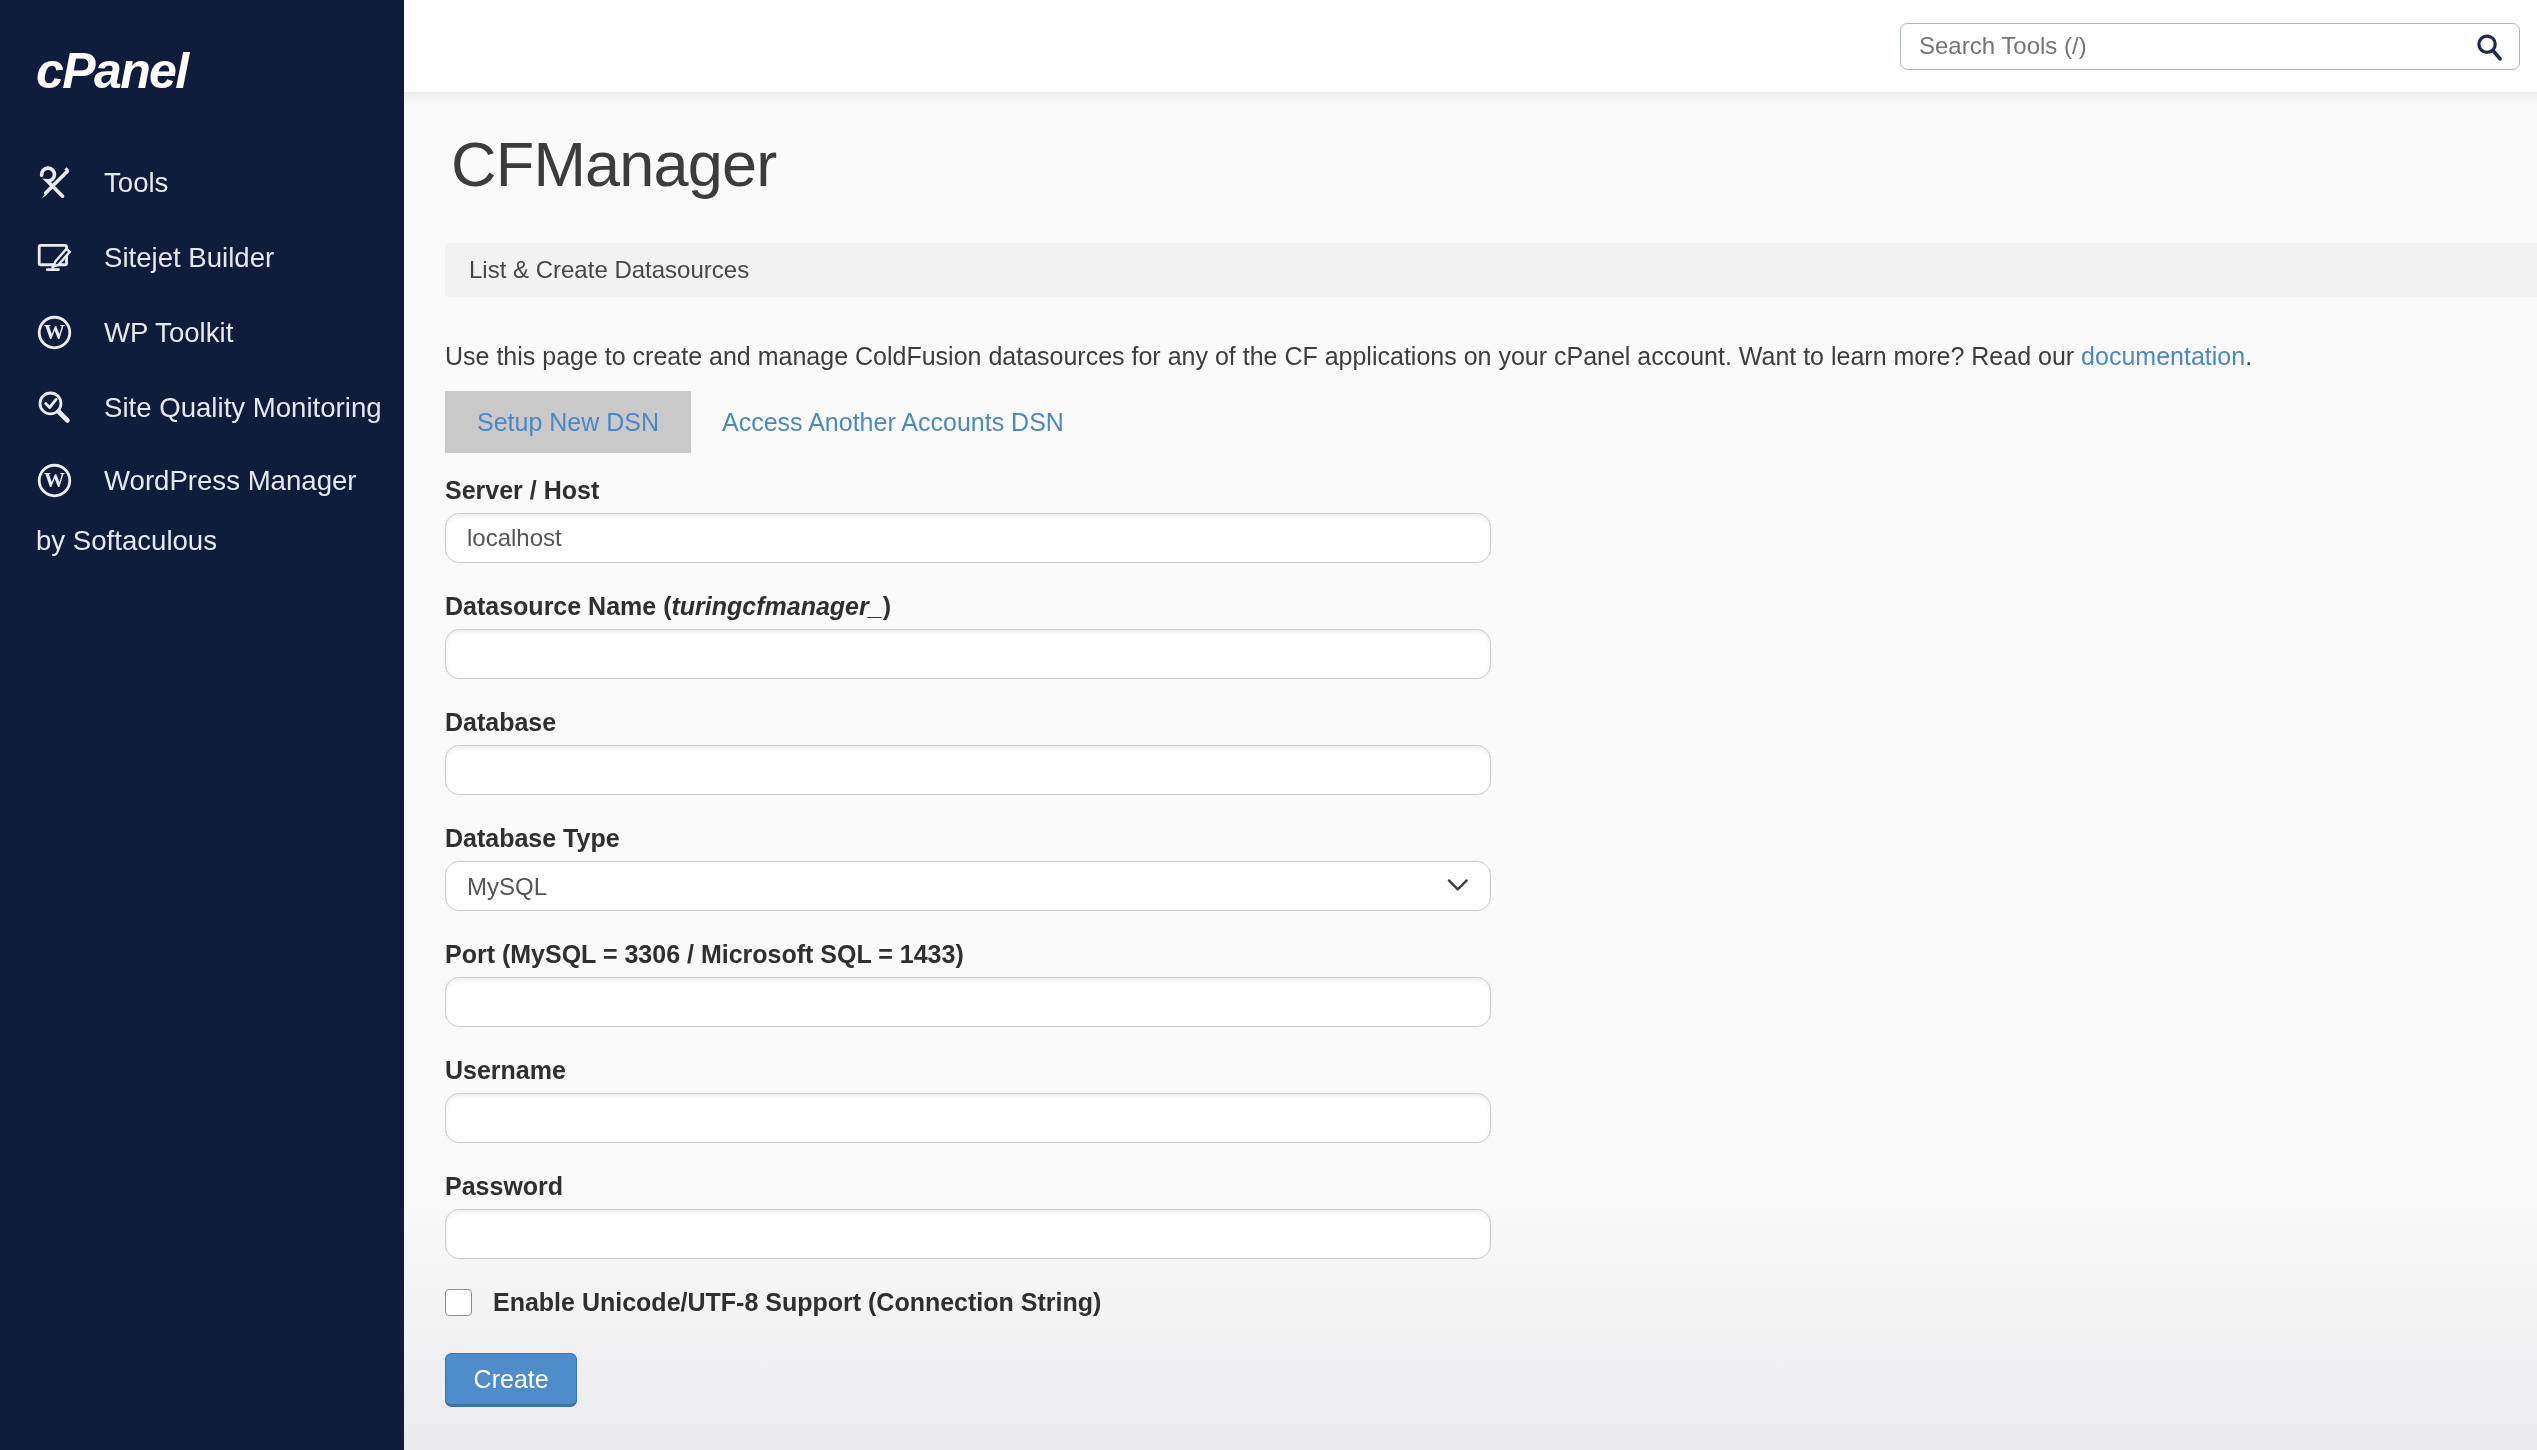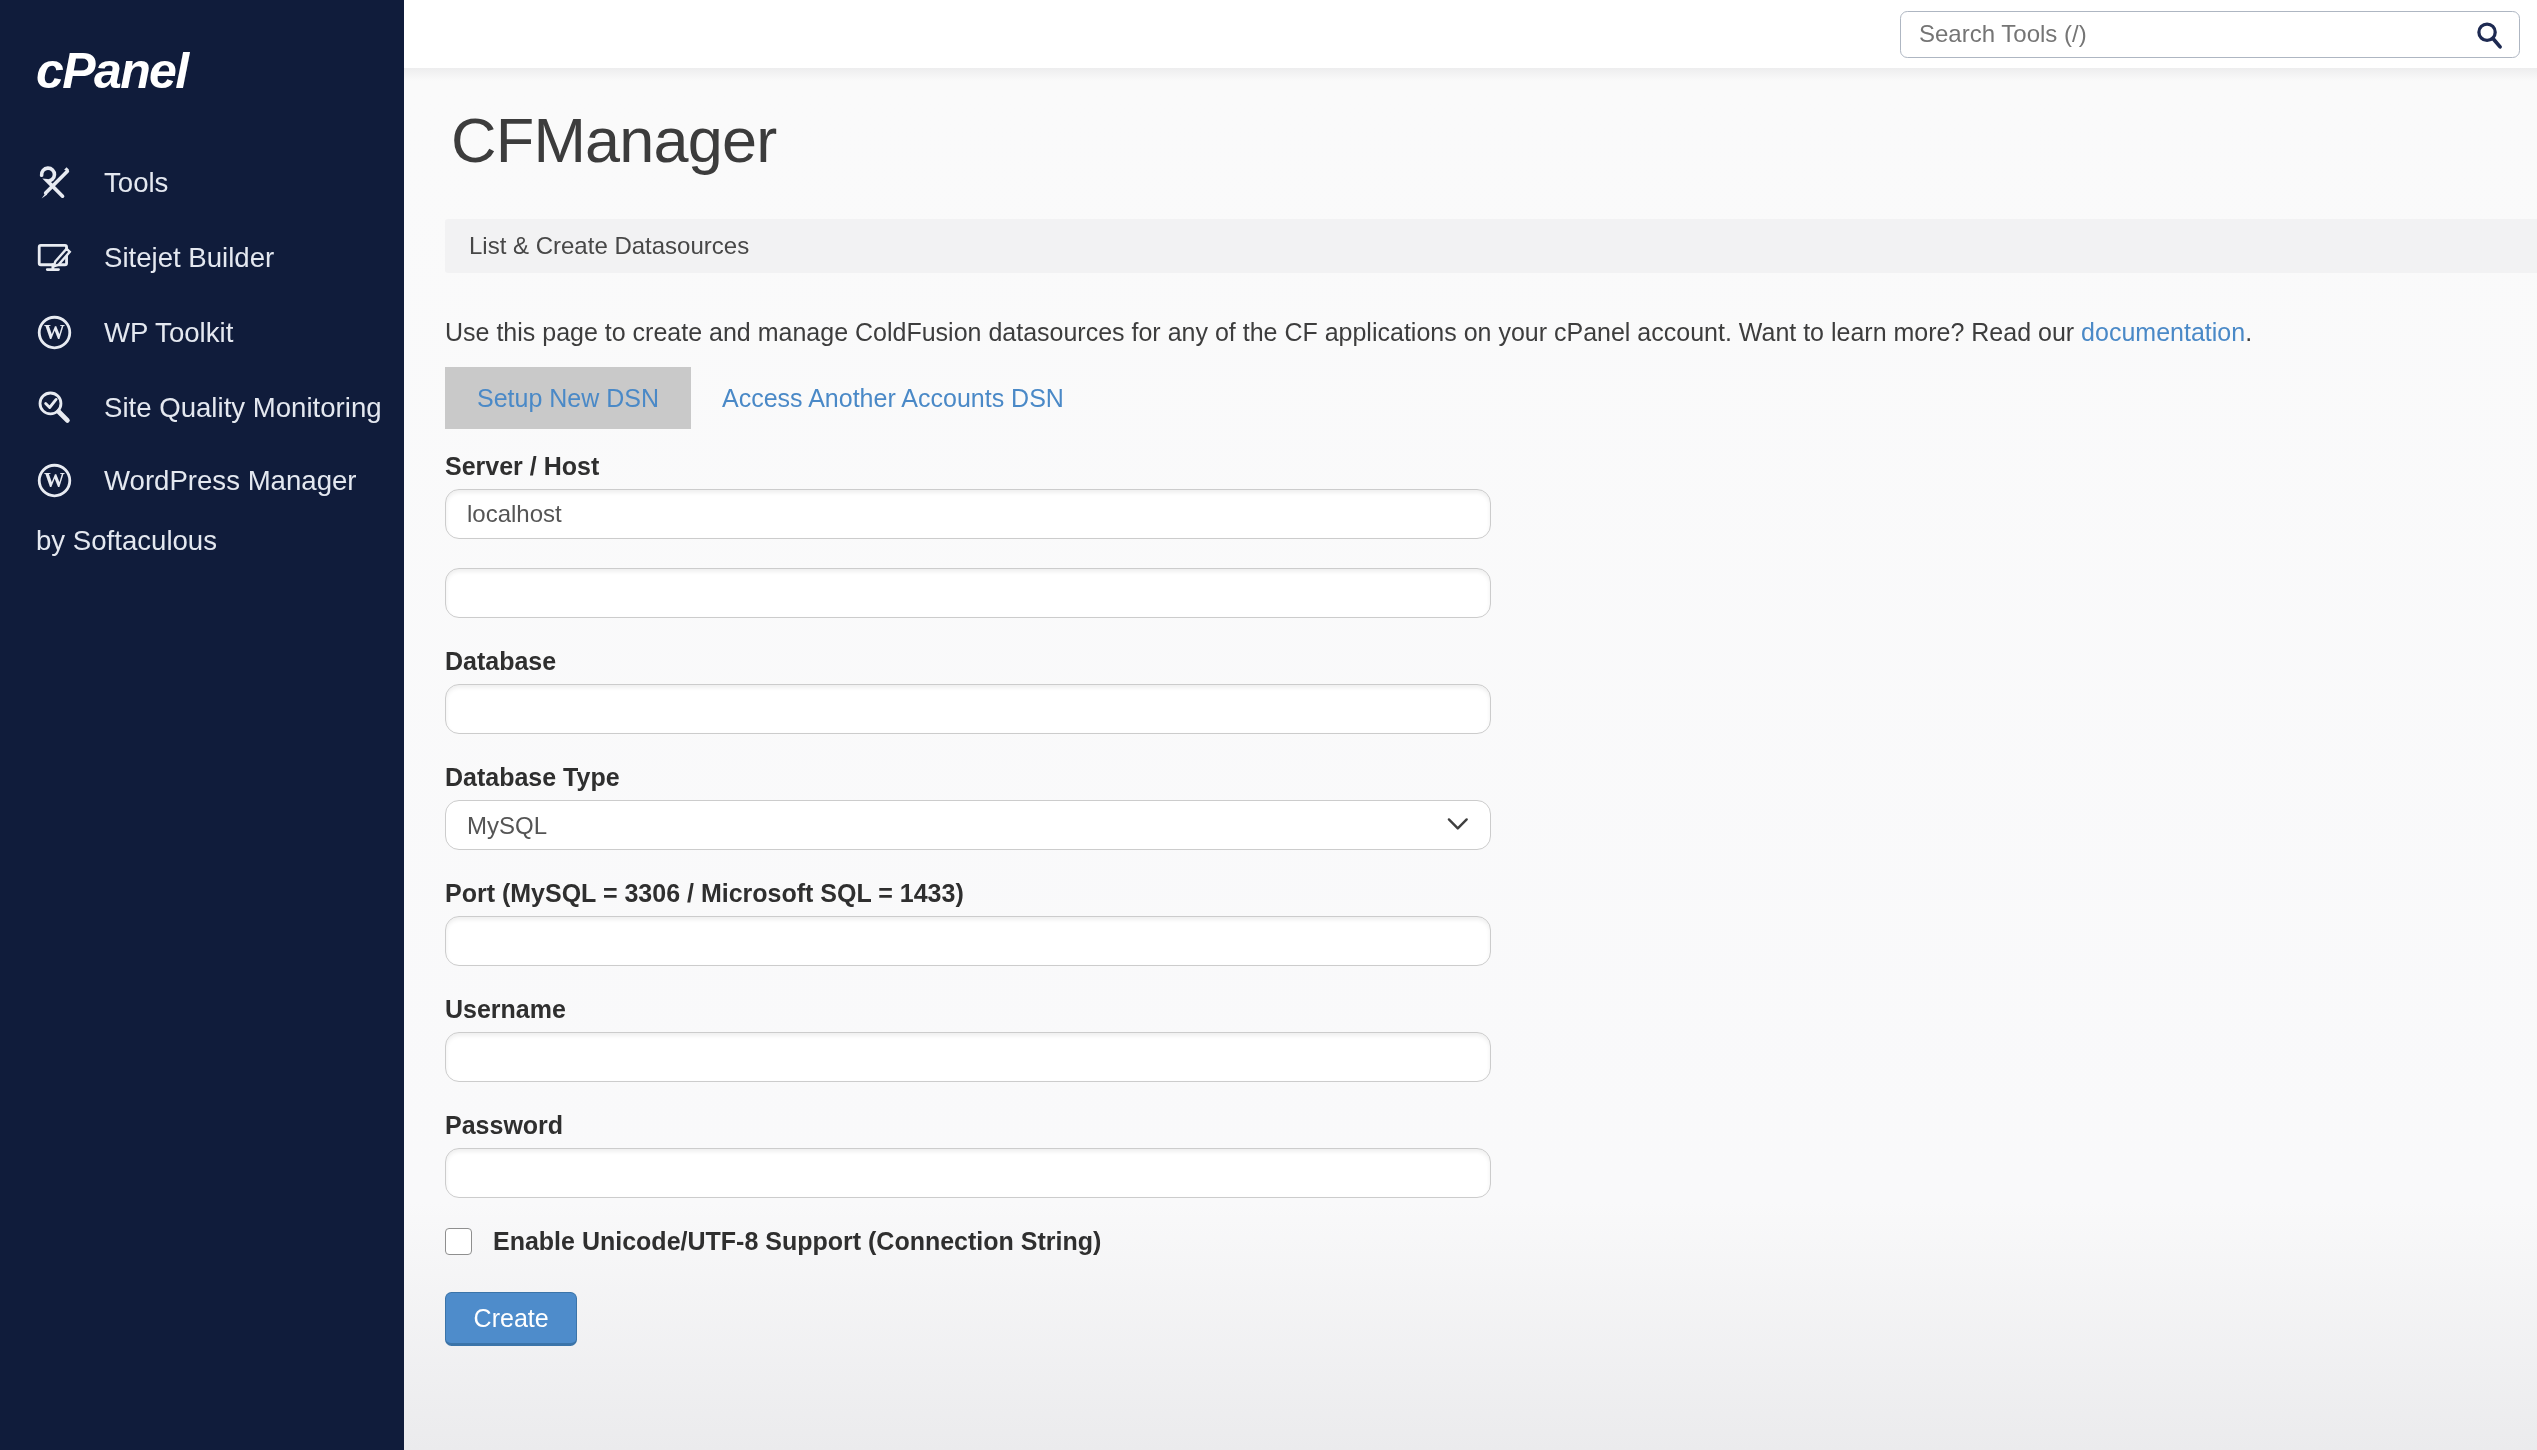--- a/index.html
+++ b/index.html
@@ -44,21 +44,21 @@
     padding: 0 36px;
     font-size: 27.6px;
     line-height: 50px;
     cursor: pointer;
   }
 
   
   .main { flex: 1; display: flex; flex-direction: column; height: 1450px; }
 
   .topbar {
-    height: 68px;
+    height: 92px;
     background: #ffffff;
     display: flex;
     align-items: center;
     justify-content: flex-end;
     padding-right: 18px;
     flex-shrink: 0;
   }
   .search-wrap { position: relative; width: 620px; }
   .search-input {
     width: 100%;
@@ -292,20 +292,21 @@
     </div>
 
     <form class="dsn-form">
 
       <div class="field">
         <label class="field-label">Server / Host</label>
         <input class="text-input" type="text" value="localhost" style="">
       </div>
 
       <div class="field">
+        <label class="field-label"><span>Datasource Name (</span><span class="it">turingcfmanager_</span><span>)</span></label>
         <input class="text-input" type="text" value="" style="">
       </div>
 
       <div class="field">
         <label class="field-label">Database</label>
         <input class="text-input" type="text" value="" style="">
       </div>
 
       <div class="field">
         <label class="field-label">Database Type</label>

